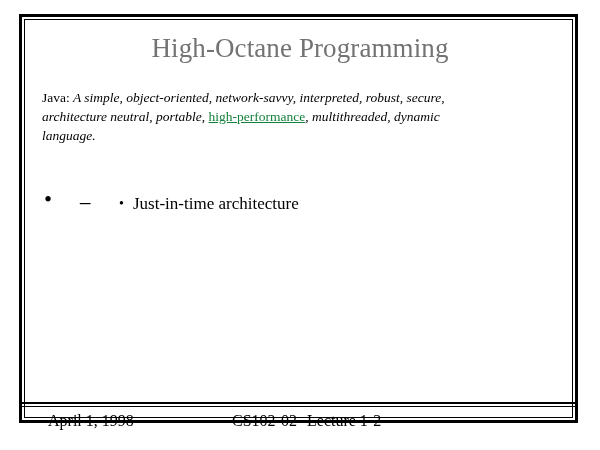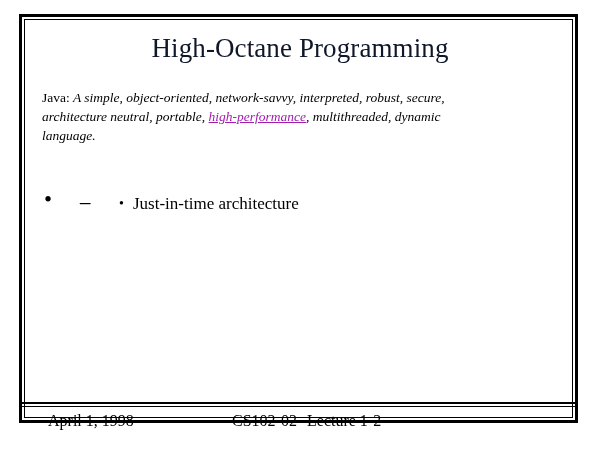--- a/index.html
+++ b/index.html
@@ -48,42 +48,41 @@
 
   .slide-title {
     position: absolute;
     left: 0;
     right: 0;
     top: 32px;
     text-align: center;
     font-size: 27px;
     line-height: 32px;
     font-weight: normal;
-    color: #0f172a;
+    color: #737373;
     letter-spacing: 0.1px;
   }
 
   .java-def {
     position: absolute;
     left: 42px;
     top: 88px;
     width: 450px;
     font-size: 13.5px;
     line-height: 19px;
     color: #000000;
   }
   .java-def .lead {
     font-style: normal;
   }
   .java-def .body {
     font-style: italic;
   }
   .java-def .hilite {
-    font-style: italic;
-    color: #a21caf;
+    color: #15803d;
     text-decoration: underline;
   }
 
   .bullets {
     position: absolute;
     left: 30px;
     top: 185px;
     right: 18px;
   }
 

